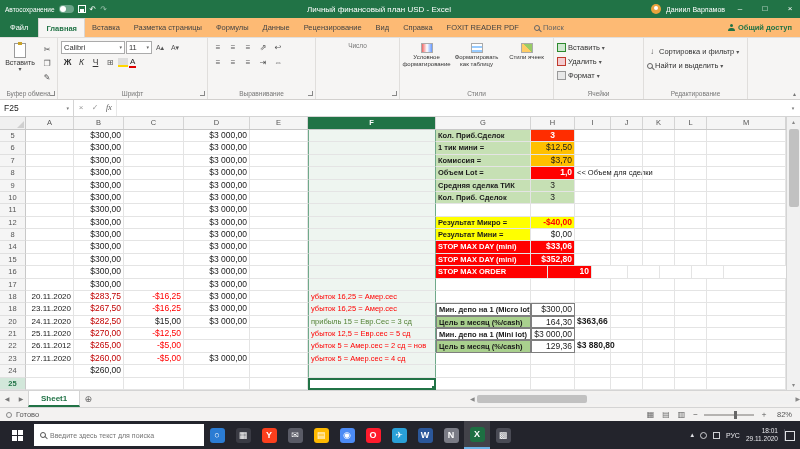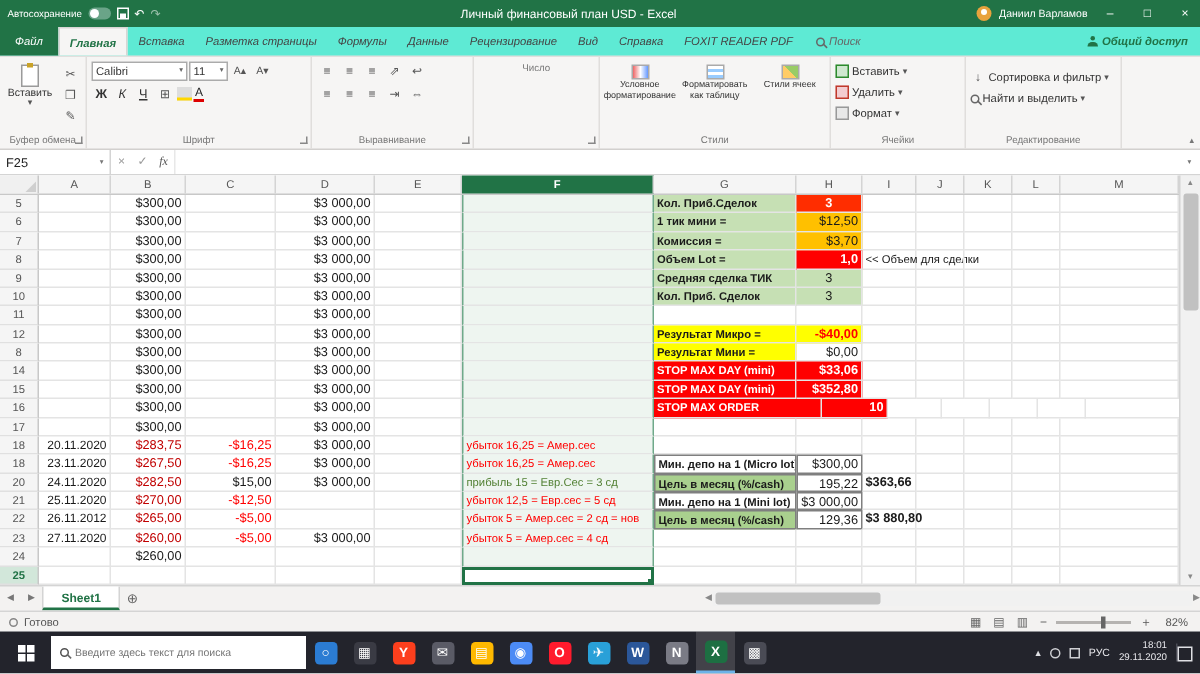--- a/index.html
+++ b/index.html
@@ -18,21 +18,21 @@
   .tb-ico { font-size:8px; color:#fff; }
   .tb-ico.dim { opacity:.55; }
   .tb-title { flex:1; text-align:center; font-size:8px; white-space:nowrap; overflow:hidden; }
   .tb-right { display:flex; align-items:center; gap:5px; padding-right:0; }
   .avatar { width:10px; height:10px; border-radius:50%; background:#e8a33d; position:relative; }
   .avatar:after { content:''; position:absolute; left:3px; top:2px; width:4px; height:4px; border-radius:50%; background:#fff; }
   .tb-user { font-size:7px; }
   .winbtn { width:20px; height:18px; text-align:center; line-height:17px; font-size:8px; }
 
   
-  .tabrow { height:20px; background:#5eead4; display:flex; align-items:stretch; border-bottom:1px solid #e1dfdd; flex:0 0 20px;font-style:italic; }
+  .tabrow { height:20px; background:#fdba74; display:flex; align-items:stretch; border-bottom:1px solid #e1dfdd; flex:0 0 20px; }
   .rtabs { display:flex; align-items:stretch; }
   .rtab { padding:0 7px; font-size:7.5px; line-height:19px; color:#444; white-space:nowrap; }
   .rtab.filetab { background:#217346; color:#fff; padding:0 10px; }
   .rtab.active { background:#f6f5f4; color:#217346; border:1px solid #d8d6d4; border-bottom:none; font-weight:bold; }
   .ribbon-search { display:flex; align-items:center; gap:3px; font-size:7.5px; color:#666; padding:0 8px; }
   .share { margin-left:auto; display:flex; align-items:center; gap:3px; font-size:7.5px; color:#217346; font-weight:bold; padding:0 8px; }
   .mag { width:6px; height:6px; border:1px solid #666; border-radius:50%; position:relative; display:inline-block; }
   .mag:after { content:''; position:absolute; width:4px; height:1px; background:#666; right:-3px; bottom:-1px; transform:rotate(45deg); }
   .person-ico { width:7px; height:7px; position:relative; display:inline-block; }
   .person-ico:before { content:''; position:absolute; left:2px; top:0; width:3px; height:3px; border-radius:50%; background:#217346; }
@@ -618,21 +618,21 @@
           </div>
           <div class="grow">
             <div class="rowhdr">20</div>
             <div class="cell date" style="width: 48px;">24.11.2020</div>
             <div class="cell money-neg" style="width: 50px;">$282,50</div>
             <div class="cell pos" style="width: 60px;">$15,00</div>
             <div class="cell money" style="width: 66px;">$3 000,00</div>
             <div class="cell" style="width: 58px;"></div>
             <div class="cell selcol profit" style="width: 128px;">прибыль 15 = Евр.Сес = 3 сд</div>
             <div class="cell lbl-green-bold" style="width: 95px;">Цель в месяц (%/cash)</div>
-            <div class="cell val-box" style="width: 44px;">195,22</div>
+            <div class="cell val-box" style="width: 44px;">164,30</div>
             <div class="cell note-bold" style="width: 36px;">$363,66</div>
             <div class="cell" style="width: 32px;"></div>
             <div class="cell" style="width: 32px;"></div>
             <div class="cell" style="width: 32px;"></div>
             <div class="cell" style="width: 79px;"></div>
           </div>
           <div class="grow">
             <div class="rowhdr">21</div>
             <div class="cell date" style="width: 48px;">25.11.2020</div>
             <div class="cell money-neg" style="width: 50px;">$270,00</div>

